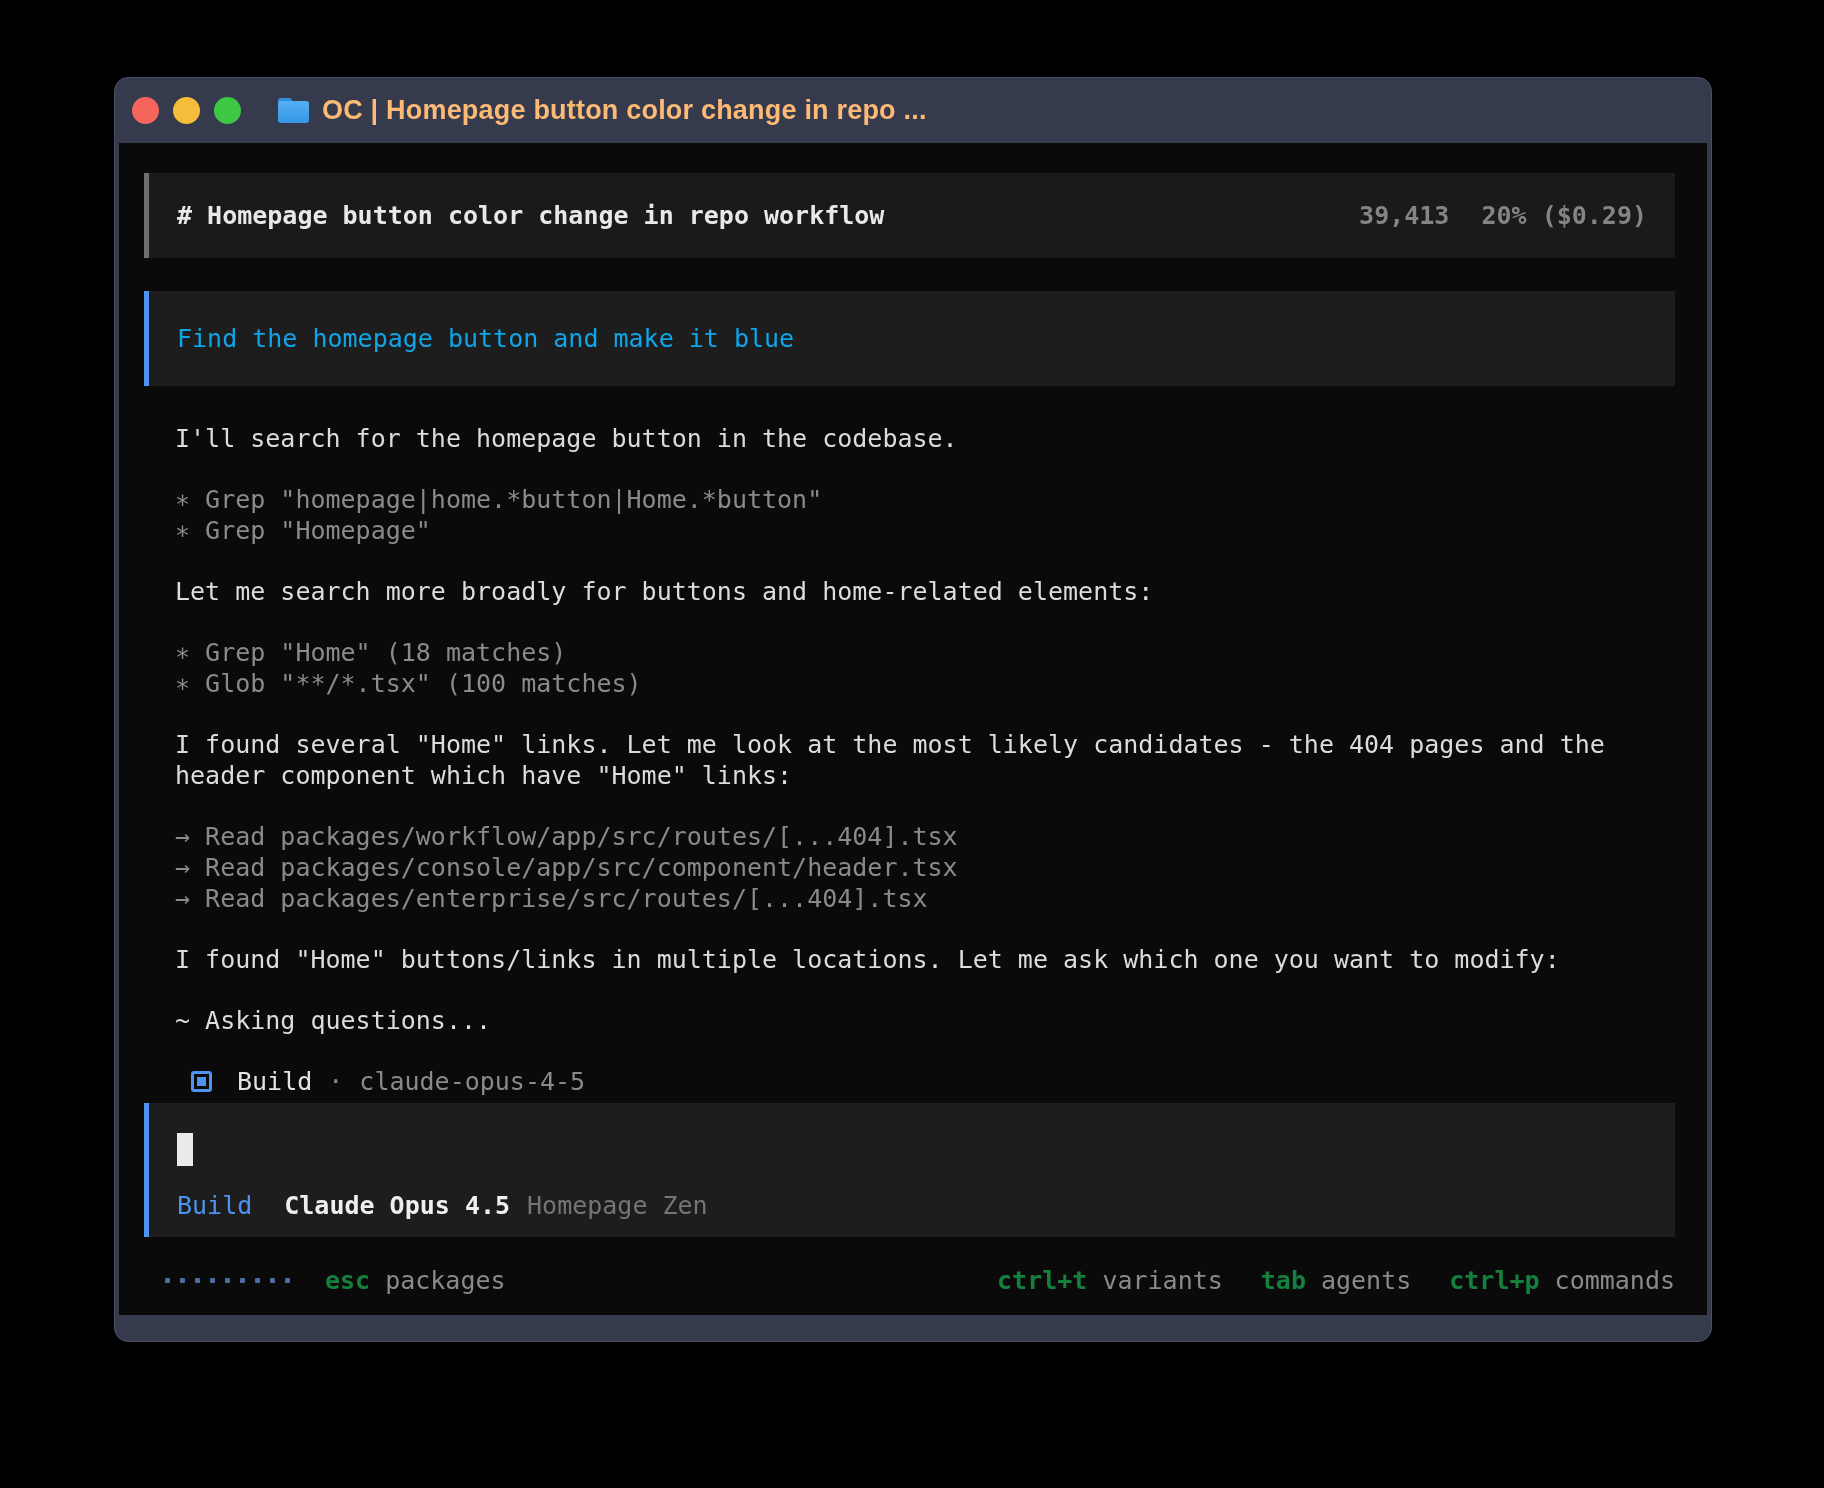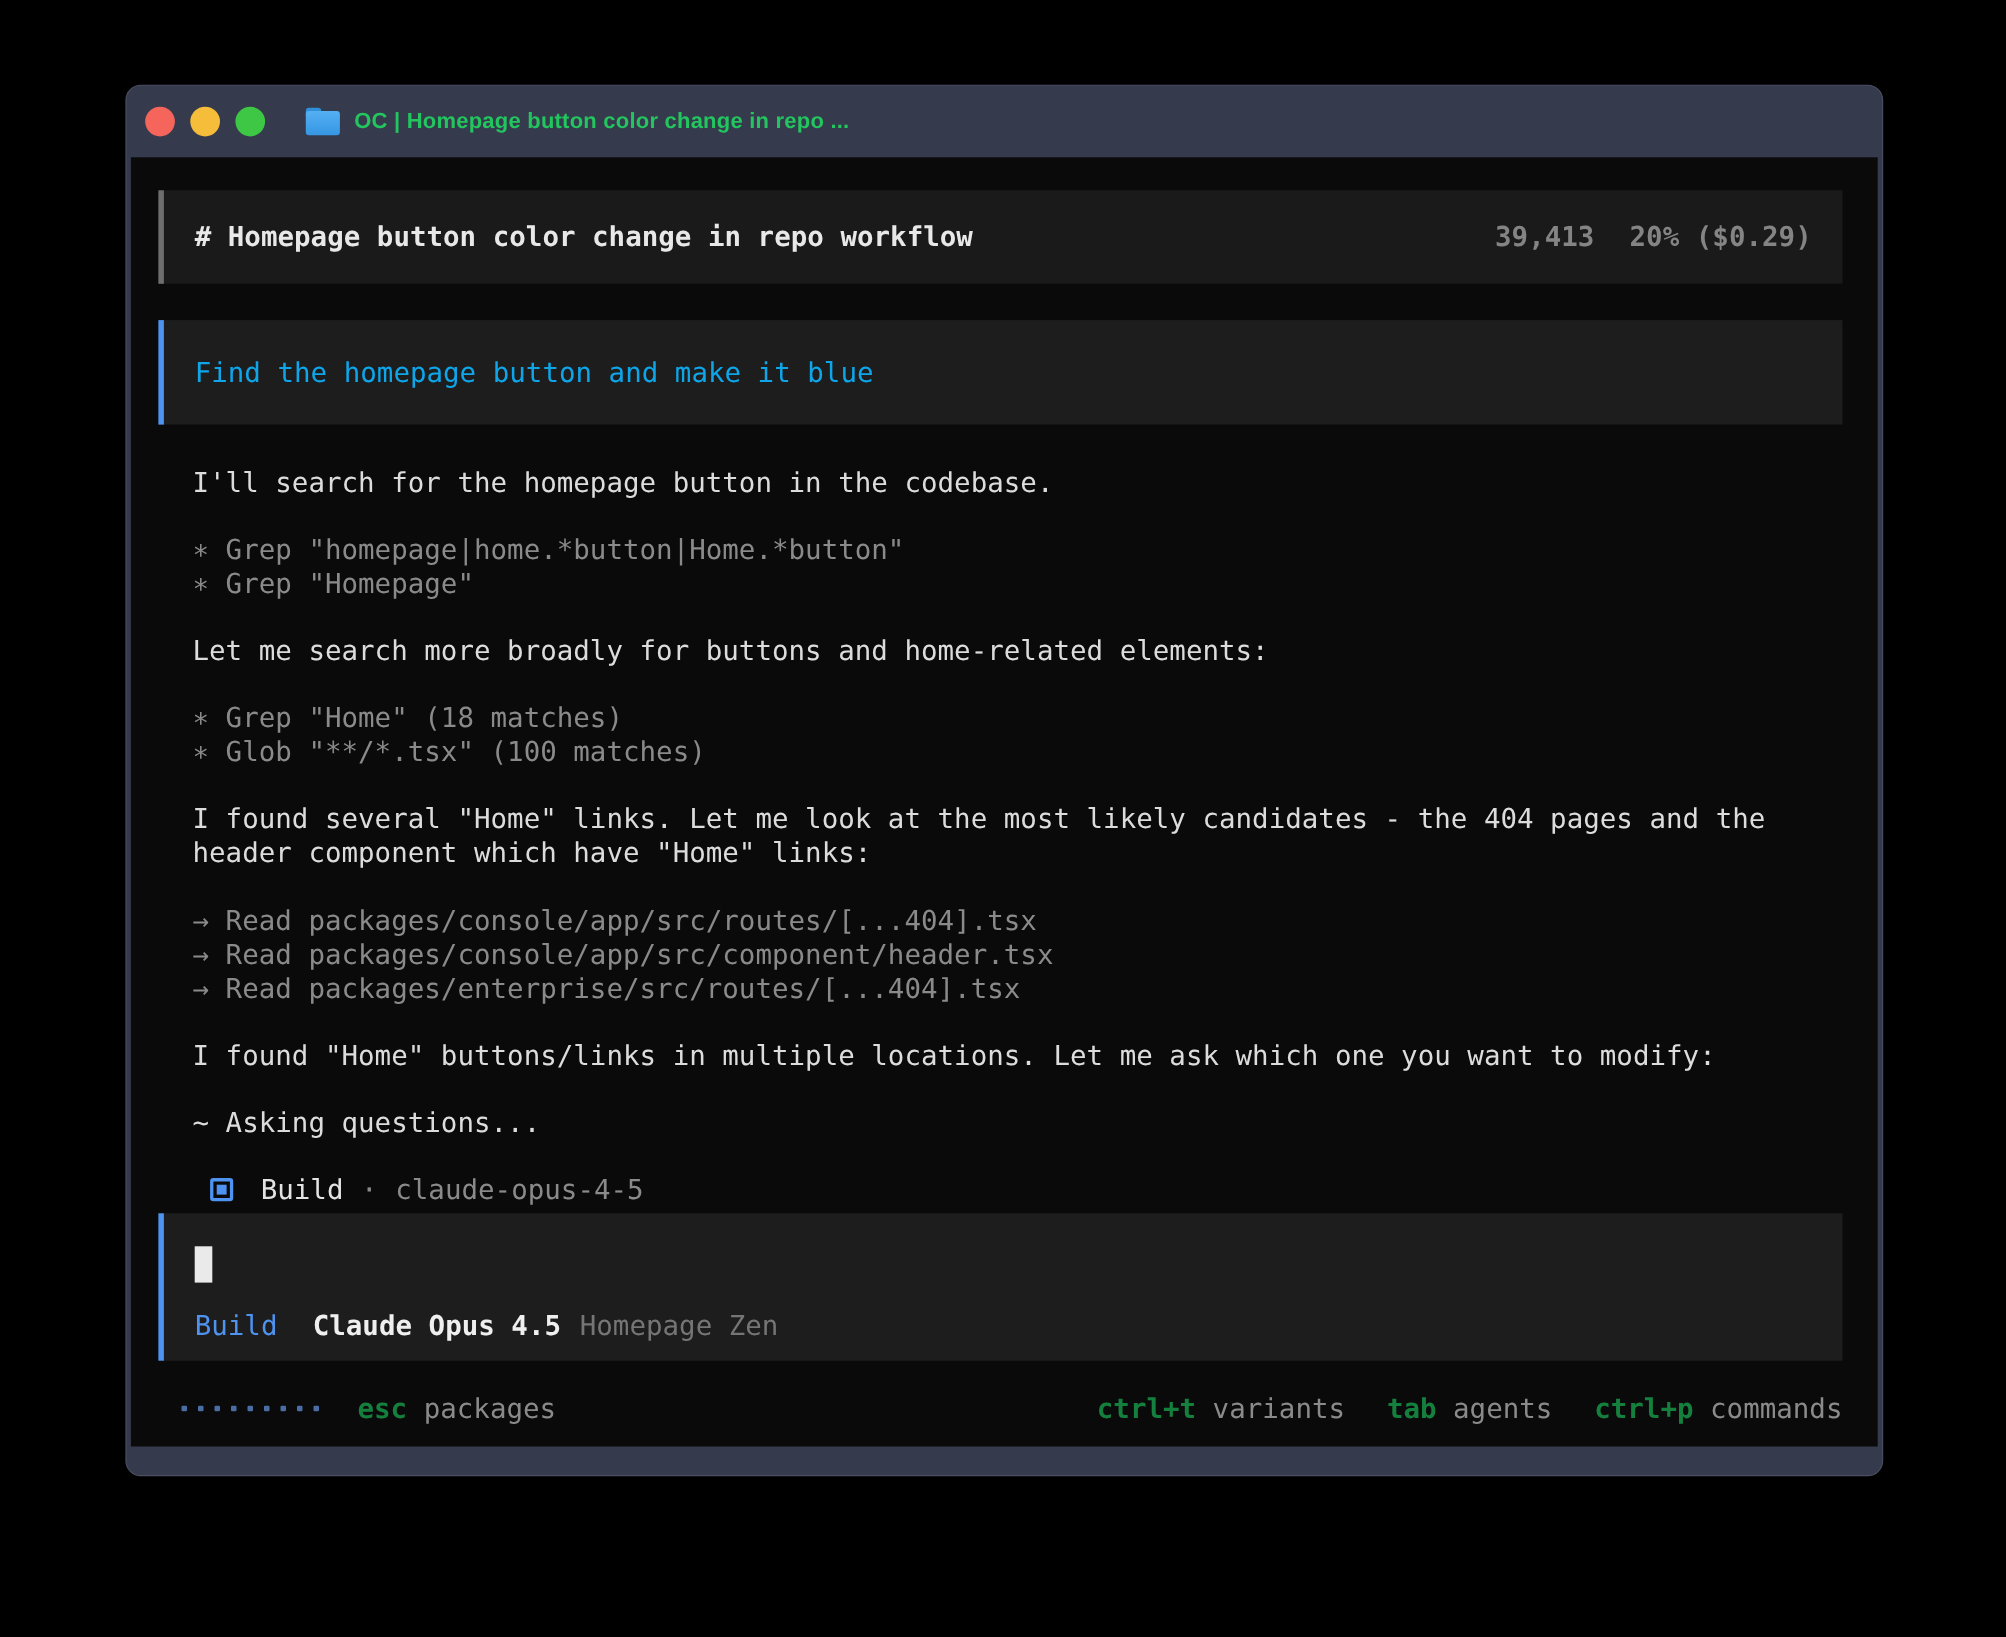--- a/index.html
+++ b/index.html
@@ -23,21 +23,21 @@
   .folder .back {
     position:absolute; left:0; top:0; width:14px; height:8px;
     background:#2f8fd9; border-radius:3px 3px 0 0;
   }
   .folder .front {
     position:absolute; left:0; top:3px; width:31px; height:22px;
     background:linear-gradient(#55b0f2,#3596e4); border-radius:3px;
   }
   .win-title {
     margin-left:13px; font-family:"Liberation Sans", sans-serif;
-    font-weight:700; font-size:20px; color:#22c55e; letter-spacing:.2px;
+    font-weight:700; font-size:27px; color:#fdba74; letter-spacing:.2px;
   }
 
   
   .terminal {
     position:absolute; left:4px; right:4px; top:65px; bottom:26px;
     background:#0a0a0b; overflow:hidden;
   }
   .content {
     padding:30px 32px 0 25px;
     font-size:25px; line-height:31px; color:#dcdcdc;
@@ -128,21 +128,21 @@
             <div class="t-tool">∗ Grep "homepage|home.*button|Home.*button"</div>
             <div class="t-tool">∗ Grep "Homepage"</div>
           </div>
           <div class="t-item t-text">Let me search more broadly for buttons and home-related elements:</div>
           <div class="t-item">
             <div class="t-tool">∗ Grep "Home" (18 matches)</div>
             <div class="t-tool">∗ Glob "**/*.tsx" (100 matches)</div>
           </div>
           <div class="t-item t-text">I found several "Home" links. Let me look at the most likely candidates - the 404 pages and the header component which have "Home" links:</div>
           <div class="t-item">
-            <div class="t-tool">→ Read packages/console/app/src/routes/[...404].tsx</div>
+            <div class="t-tool">→ Read packages/workflow/app/src/routes/[...404].tsx</div>
             <div class="t-tool">→ Read packages/console/app/src/component/header.tsx</div>
             <div class="t-tool">→ Read packages/enterprise/src/routes/[...404].tsx</div>
           </div>
           <div class="t-item t-text">I found "Home" buttons/links in multiple locations. Let me ask which one you want to modify:</div>
           <div class="t-item t-text">~ Asking questions...</div>
         </div>
 
       <div class="task-line">
         <span class="agent-icon">
             <span class="inner"></span>

